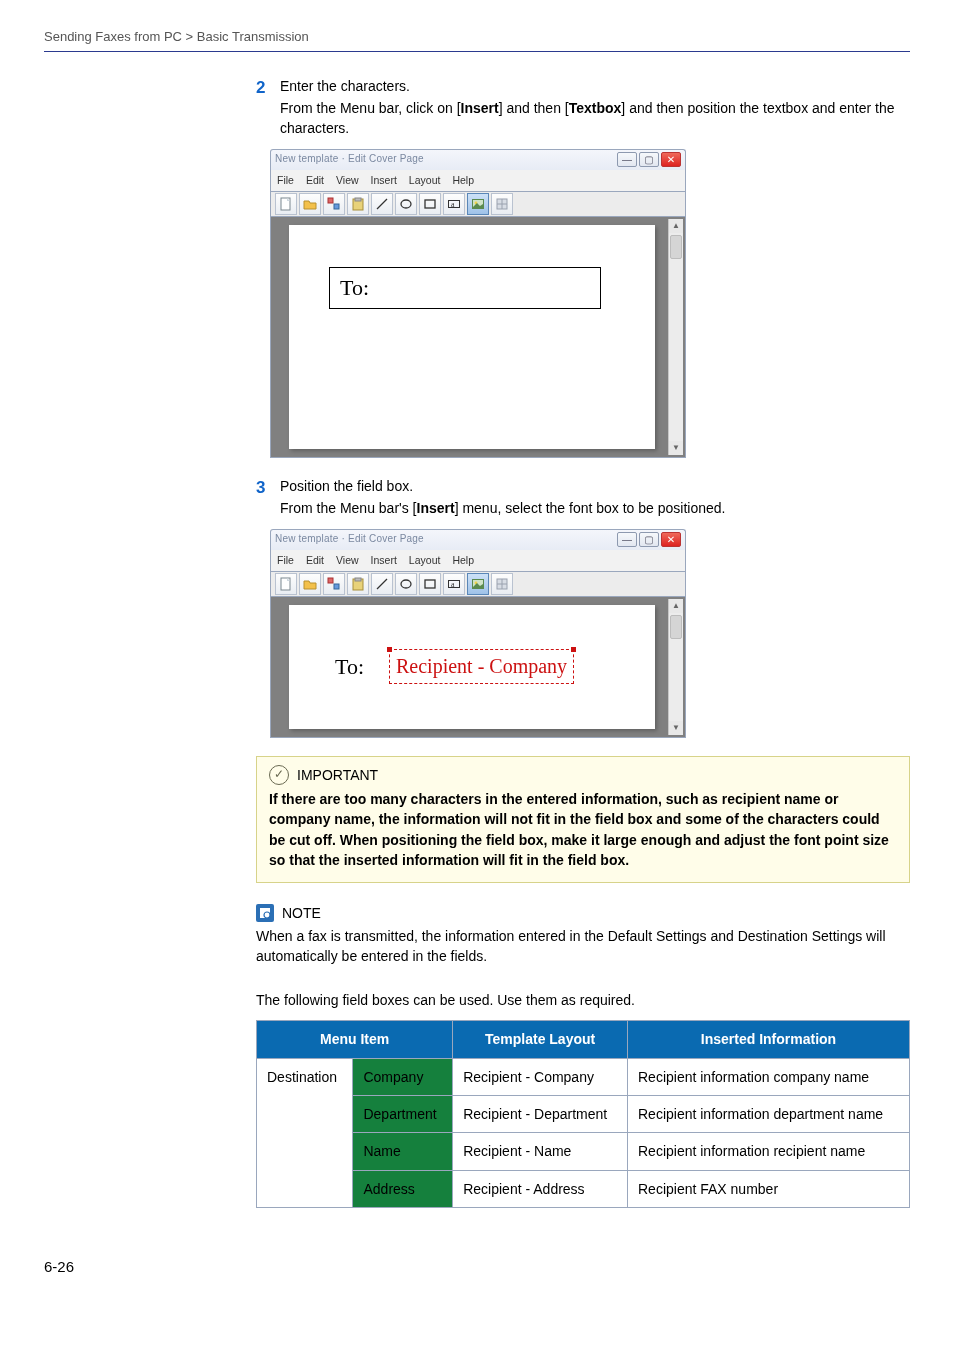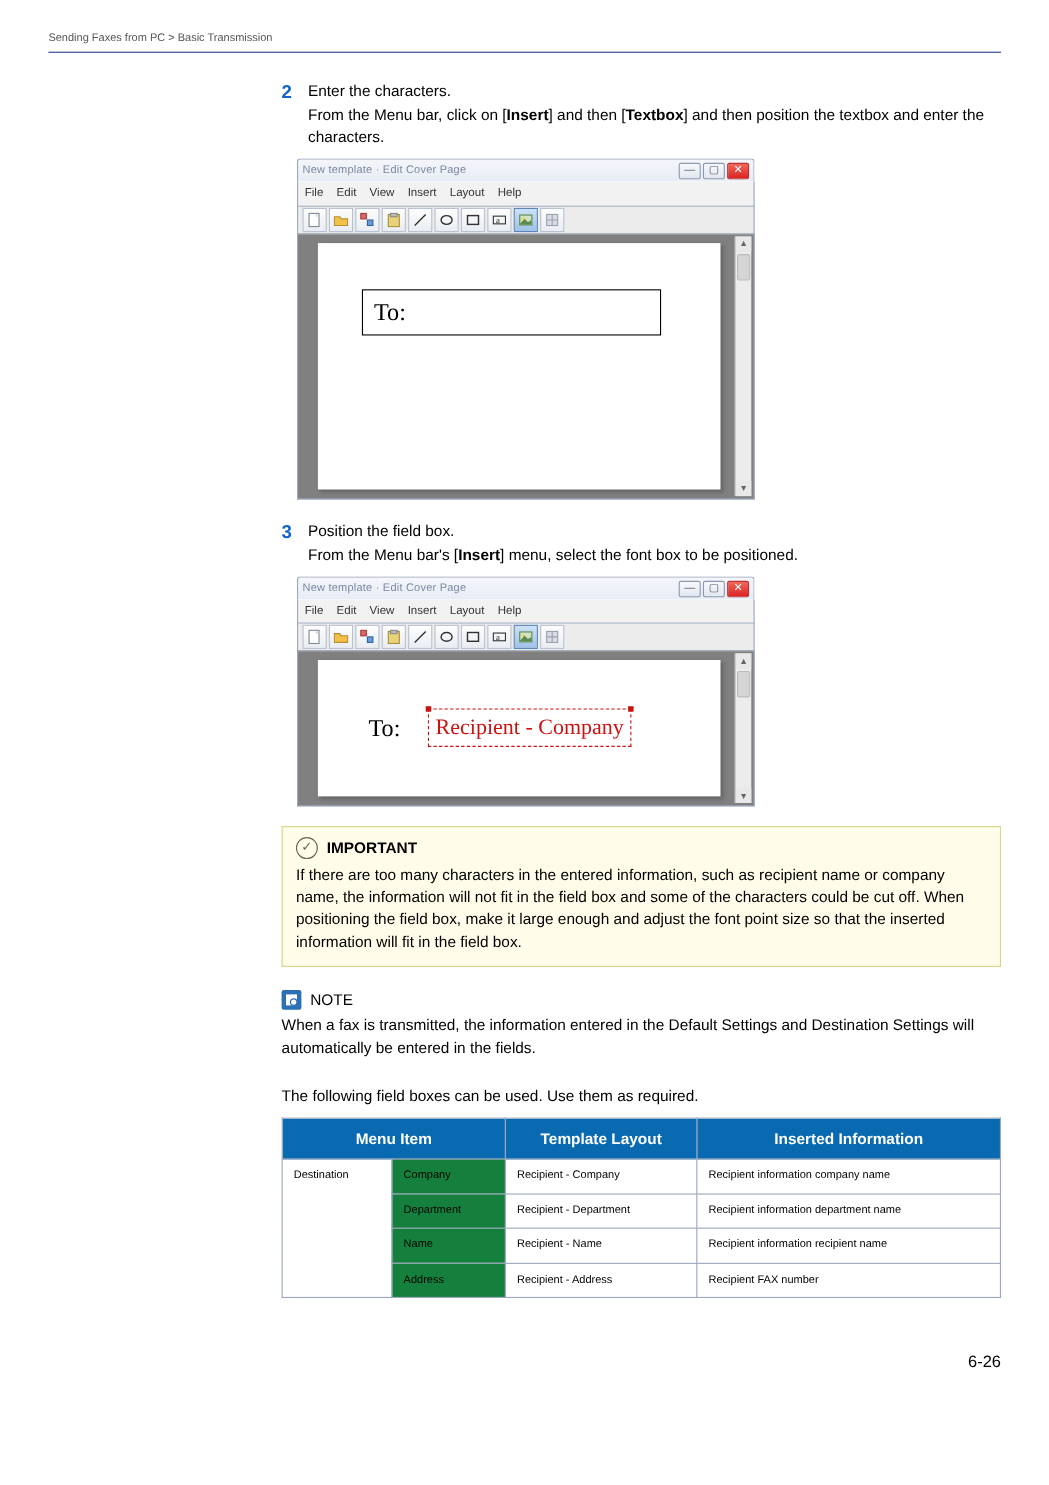--- a/index.html
+++ b/index.html
@@ -1,17 +1,17 @@
 <!DOCTYPE html>
 <html><head>
 <meta charset="utf-8">
 <style>
   html,body{margin:0;padding:0;background:#fff;color:#000;font-family:Arial,Helvetica,sans-serif;font-size:14px;line-height:1.45}
   .page{width:954px;margin:0 auto;padding:28px 44px 40px 44px;box-sizing:border-box}
-  .breadcrumb{font-size:10px;color:#555;margin-bottom:4px}
+  .breadcrumb{font-size:13px;color:#555;margin-bottom:4px}
   .rule{border:none;border-top:1px solid #2b3a8f;margin:2px 0 24px 0}
   .block{margin-left:212px}
   .step{display:flex;margin:12px 0 4px 0}
   .step-num{color:#1064c9;font-family:Arial,Helvetica,sans-serif;font-weight:bold;font-size:17px;width:24px;flex:none}
   .step-body{flex:1}
   .step-title{font-weight:400}
   .step-desc{margin-top:2px}
   b{font-weight:bold}
   .win{width:416px;margin:10px 0 18px 14px;position:relative}
   .titlebar{height:20px;background:linear-gradient(#f4f6fb,#e7ecf5);border:1px solid #9aa7bd;border-bottom:none;border-radius:3px 3px 0 0;display:flex;align-items:center;justify-content:space-between;padding:0 4px;font-size:10px;color:#7a88a0}
@@ -32,32 +32,32 @@
   .scrollv .up{top:0}.scrollv .down{bottom:0}
   .scrollv .thumb{position:absolute;left:1px;right:1px;top:16px;height:22px;background:#d5d5d5;border:1px solid #bcbcbc;border-radius:2px}
   .textbox{position:absolute;border:1px solid #000;font-family:"Times New Roman",serif;font-size:22px;padding:4px 10px;background:#fff}
   .fieldtag{position:absolute;font-family:"Times New Roman",serif;font-size:20px;color:#c11;border:1px dashed #c11;padding:2px 6px}
   .fieldtag::before,.fieldtag::after{content:"";position:absolute;width:5px;height:5px;background:#c11}
   .fieldtag::before{left:-3px;top:-3px}.fieldtag::after{right:-3px;top:-3px}
   .labelTo{position:absolute;font-family:"Times New Roman",serif;font-size:22px}
   .callout{border:1px solid #d7d38a;background:#fffde9;padding:8px 12px 12px 12px;margin:10px 0 20px 0}
   .callout .hd{display:flex;align-items:center;gap:8px;margin-bottom:4px}
   .callout .hd .icn{width:18px;height:18px;border:1.5px solid #6a6a52;border-radius:50%;display:flex;align-items:center;justify-content:center;color:#6a6a52;font-size:12px}
-  .callout .hd .ttl{font-weight:bold;color:#000}
-  .callout .body{font-weight:normal;color:#000}
+  .callout .hd .ttl{font-weight:normal;color:#000}
+  .callout .body{font-weight:bold;color:#000}
   .note-hd{display:flex;align-items:center;gap:8px;margin:14px 0 2px 0}
   .note-hd .icn{width:18px;height:18px;background:#2b6fb5;border-radius:2px;display:flex;align-items:center;justify-content:center}
   .note-hd .icn svg{display:block}
   .note-hd .ttl{font-weight:normal}
   .note-body{margin-bottom:24px}
   table.data{border-collapse:collapse;width:100%;margin-top:10px}
   table.data th{background:#0a6ab1;color:#fff;font-weight:bold;text-align:center;padding:8px 6px;border:1px solid #9aa7bd;font-size:14px}
-  table.data td{border:1px solid #9aa7bd;padding:8px 10px;vertical-align:top;font-size:10px}
+  table.data td{border:1px solid #9aa7bd;padding:8px 10px;vertical-align:top;font-size:14px}
   table.data td.sub{background:#15803d}
-  .page-num{text-align:right;margin-top:48px;font-size:15px}
+  .page-num{text-align:left;margin-top:48px;font-size:15px}
 </style>
 </head>
 <body>
 
 <div class="page">
   <div class="breadcrumb">Sending Faxes from PC &gt; Basic Transmission</div>
   <hr class="rule">
 
   <div class="block">
 

